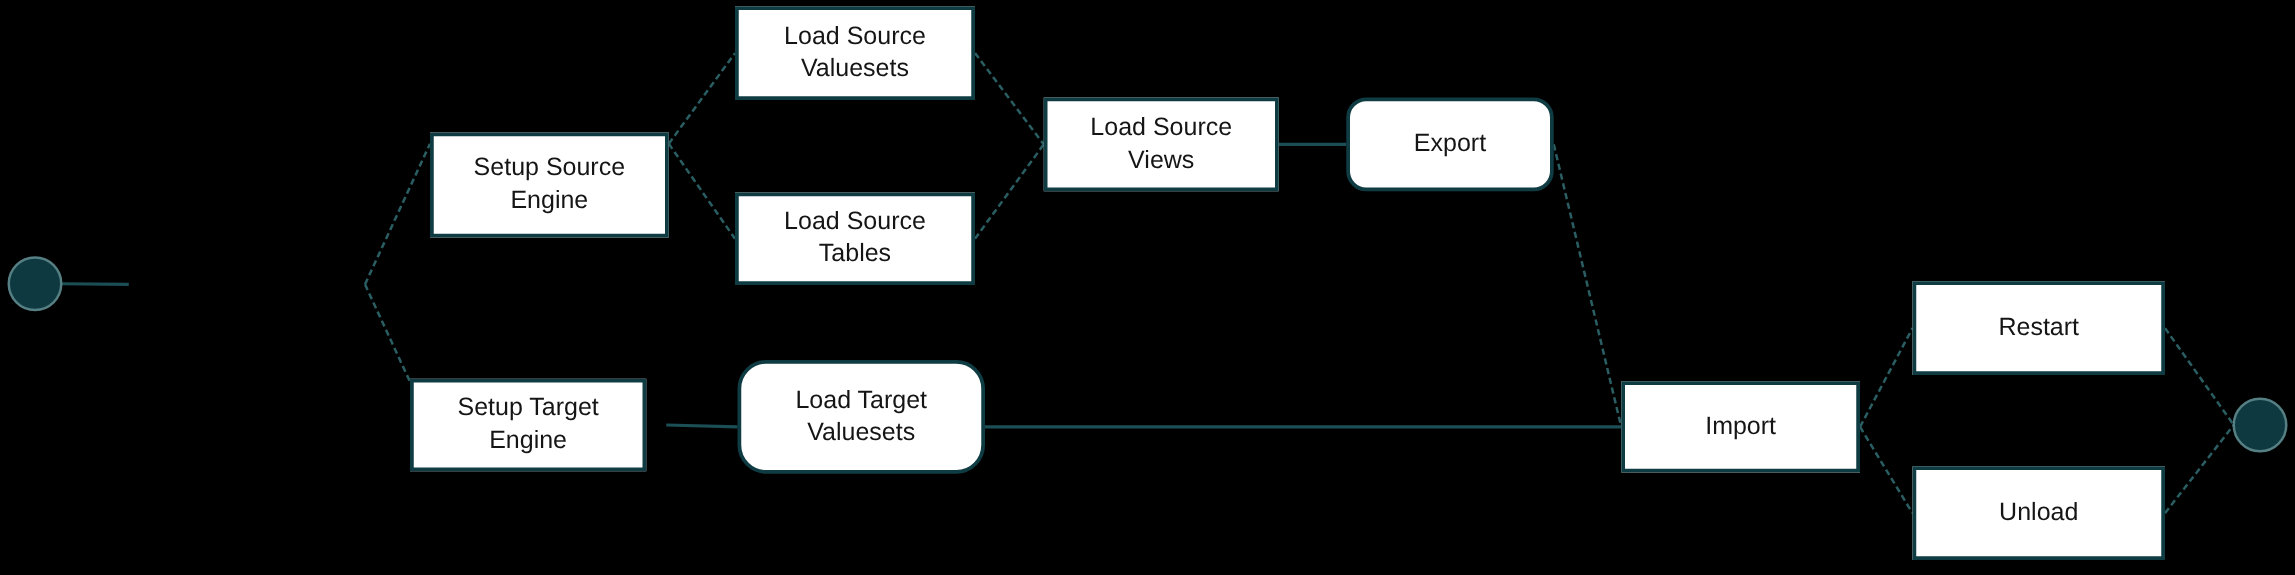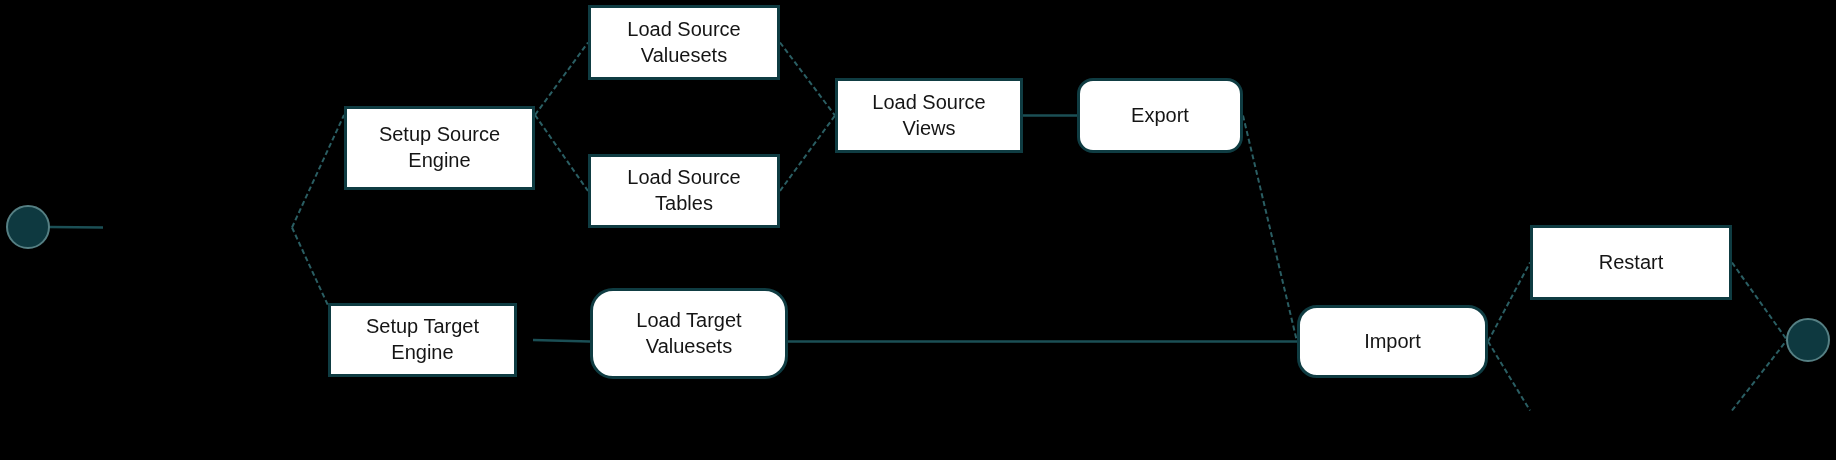--- a/index.html
+++ b/index.html
@@ -68,20 +68,23 @@
         <span class="lbl">Export</span>
       </div>
       <div class="node" style="left: 328px; top: 303px; width: 189px; height: 74px;">
         <span class="lbl">Setup Target
 Engine</span>
       </div>
       <div class="node" style="left: 590px; top: 288px; width: 198px; height: 91px; border-radius: 23px;">
         <span class="lbl">Load Target
 Valuesets</span>
       </div>
-      <div class="node" style="left: 1297px; top: 305px; width: 191px; height: 73px; border-radius: 20px;">
+      <div class="node" style="left: 1297px; top: 305px; width: 191px; height: 73px;">
         <span class="lbl">Import</span>
       </div>
       <div class="node" style="left: 1530px; top: 225px; width: 202px; height: 75px;">
         <span class="lbl">Restart</span>
       </div>
+      <div class="node" style="left: 1530px; top: 373px; width: 202px; height: 75px;">
+        <span class="lbl">Unload</span>
+      </div>
     </div>
 </div>
 
 </body></html>

